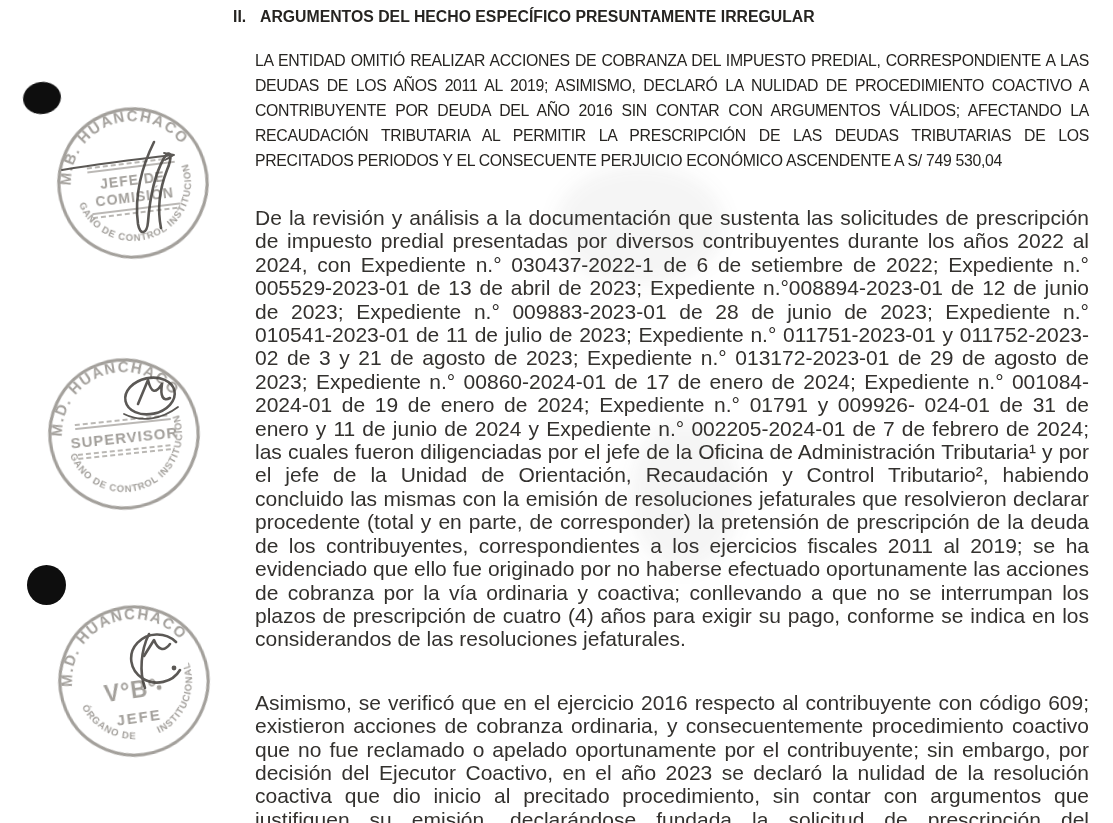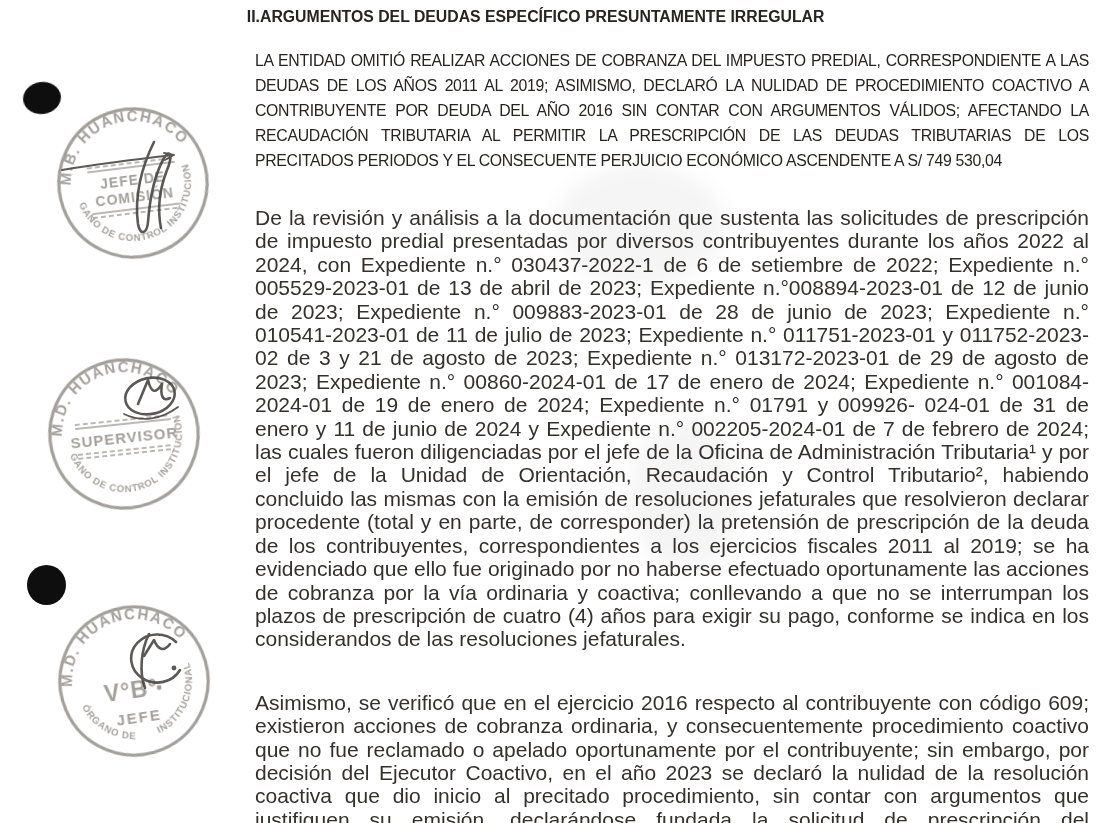--- a/index.html
+++ b/index.html
@@ -7,21 +7,21 @@
     position:relative;
     width:1113px;height:823px;
     background:#ffffff;
     overflow:hidden;
     font-family:"Liberation Sans", sans-serif;
     color:#2b2a28;
   }
   
   .content{position:absolute;left:233px;top:7px;width:856px;}
   .heading{display:flex;font-weight:700;font-size:15.8px;line-height:20px;color:#262421;}
-  .heading-number{width:27px;flex:0 0 27px;text-align:right;}
+  .heading-number{width:27px;flex:0 0 27px;}
   .heading-title{flex:1;}
   .summary{
     margin:21px 0 0 22px;
     font-weight:400;font-size:15.8px;line-height:25px;
     letter-spacing:-0.3px;
     text-align:justify;color:#262421;
   }
   .para{
     margin:0 0 0 22px;
     font-size:21px;line-height:23.4px;
@@ -138,21 +138,21 @@
   <svg class="sig sig3" width="75" height="68" viewBox="0 0 75 68">
     <path d="M 62,14 A 26,24 0 1 0 66,42"></path>
     <path d="M 35,6 C 27,22 25,44 31,60"></path>
     <path d="M 30,28 L 40,12 C 44,22 50,24 56,16"></path>
     <circle cx="60" cy="40" r="2.4" fill="#45423e"></circle>
   </svg>
 
   <div class="content">
     <div class="heading">
       <div class="heading-number">II.</div>
-      <div class="heading-title">ARGUMENTOS DEL DEUDAS ESPECÍFICO PRESUNTAMENTE IRREGULAR</div>
+      <div class="heading-title">ARGUMENTOS DEL HECHO ESPECÍFICO PRESUNTAMENTE IRREGULAR</div>
     </div>
 
     <p class="summary">LA ENTIDAD OMITIÓ REALIZAR ACCIONES DE COBRANZA DEL IMPUESTO PREDIAL, CORRESPONDIENTE A LAS DEUDAS DE LOS AÑOS 2011 AL 2019; ASIMISMO, DECLARÓ LA NULIDAD DE PROCEDIMIENTO COACTIVO A CONTRIBUYENTE POR DEUDA DEL AÑO 2016 SIN CONTAR CON ARGUMENTOS VÁLIDOS; AFECTANDO LA RECAUDACIÓN TRIBUTARIA AL PERMITIR LA PRESCRIPCIÓN DE LAS DEUDAS TRIBUTARIAS DE LOS PRECITADOS PERIODOS Y EL CONSECUENTE PERJUICIO ECONÓMICO ASCENDENTE A S/ 749 530,04</p>
 
     <p class="para para-1">De la revisión y análisis a la documentación que sustenta las solicitudes de prescripción de impuesto predial presentadas por diversos contribuyentes durante los años 2022 al 2024, con Expediente n.° 030437-2022-1 de 6 de setiembre de 2022; Expediente n.° 005529-2023-01 de 13 de abril de 2023; Expediente n.°008894-2023-01 de 12 de junio de 2023; Expediente n.° 009883-2023-01 de 28 de junio de 2023; Expediente n.° 010541-2023-01 de 11 de julio de 2023; Expediente n.° 011751-2023-01 y 011752-2023-02 de 3 y 21 de agosto de 2023; Expediente n.° 013172-2023-01 de 29 de agosto de 2023; Expediente n.° 00860-2024-01 de 17 de enero de 2024; Expediente n.° 001084-2024-01 de 19 de enero de 2024; Expediente n.° 01791 y 009926- 024-01 de 31 de enero y 11 de junio de 2024 y Expediente n.° 002205-2024-01 de 7 de febrero de 2024; las cuales fueron diligenciadas por el jefe de la Oficina de Administración Tributaria¹ y por el jefe de la Unidad de Orientación, Recaudación y Control Tributario², habiendo concluido las mismas con la emisión de resoluciones jefaturales que resolvieron declarar procedente (total y en parte, de corresponder) la pretensión de prescripción de la deuda de los contribuyentes, correspondientes a los ejercicios fiscales 2011 al 2019; se ha evidenciado que ello fue originado por no haberse efectuado oportunamente las acciones de cobranza por la vía ordinaria y coactiva; conllevando a que no se interrumpan los plazos de prescripción de cuatro (4) años para exigir su pago, conforme se indica en los considerandos de las resoluciones jefaturales.</p>
 
     <p class="para para-2">Asimismo, se verificó que en el ejercicio 2016 respecto al contribuyente con código 609; existieron acciones de cobranza ordinaria, y consecuentemente procedimiento coactivo que no fue reclamado o apelado oportunamente por el contribuyente; sin embargo, por decisión del Ejecutor Coactivo, en el año 2023 se declaró la nulidad de la resolución coactiva que dio inicio al precitado procedimiento, sin contar con argumentos que justifiquen su emisión, declarándose fundada la solicitud de prescripción del contribuyente.</p>
   </div>
 
 </div>

